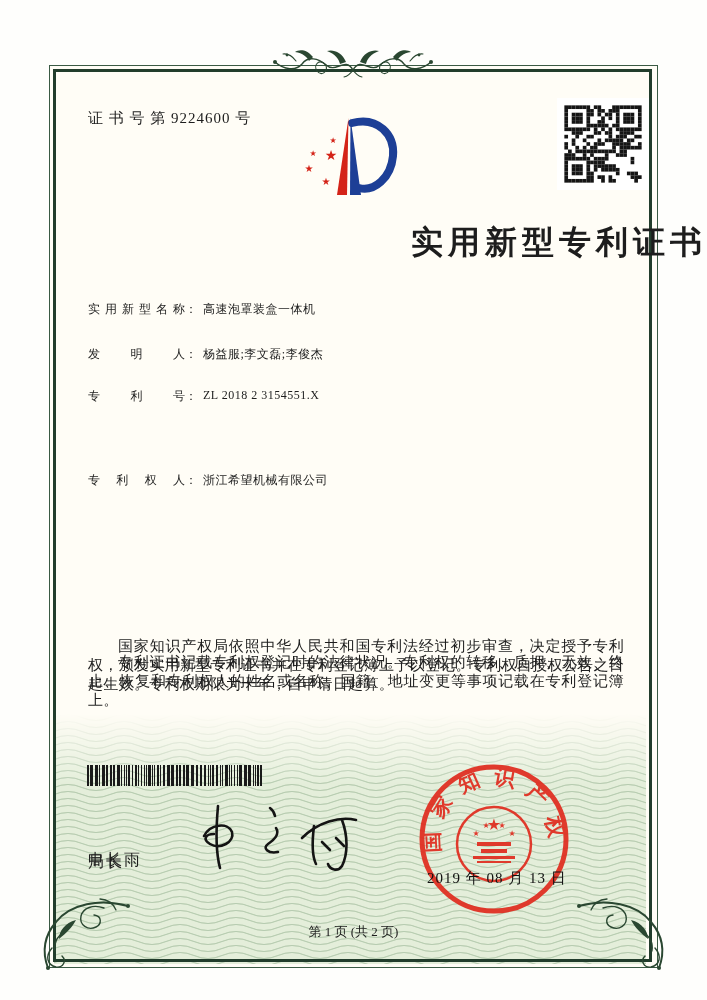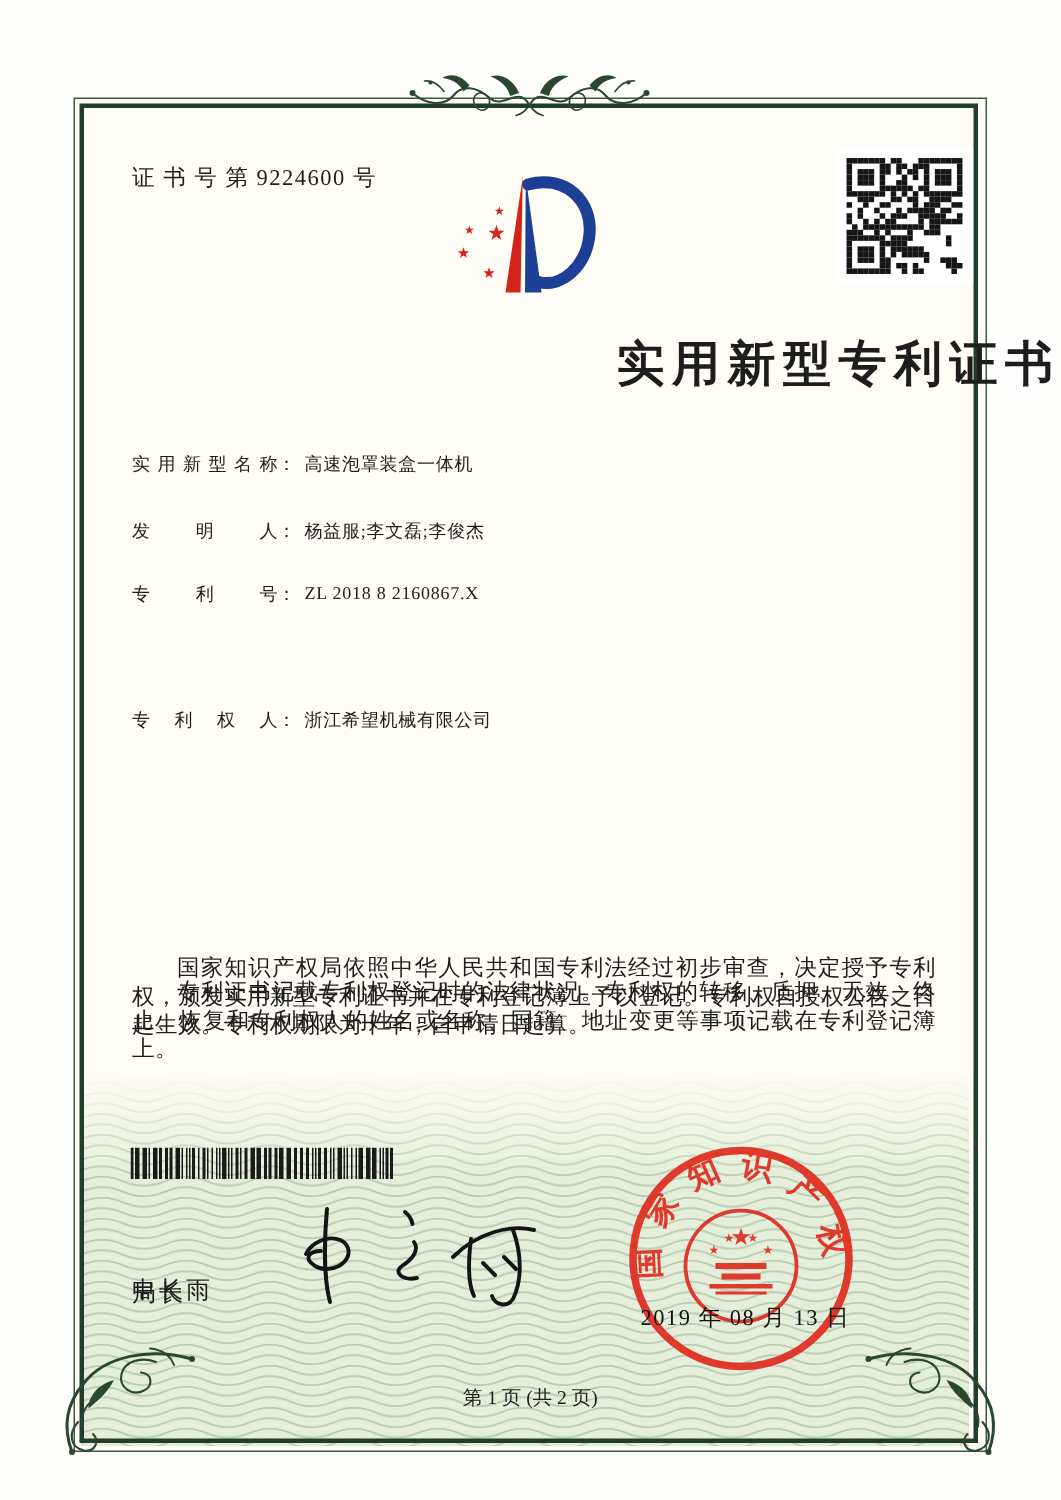--- a/index.html
+++ b/index.html
@@ -347,21 +347,21 @@
 
   <div class="abs title" style="z-index:4;">实用新型专利证书</div>
 
   <div class="abs frow" style="top:301px;z-index:4;">
     <span class="flabel">实用新型名称</span><span class="fsep">：</span><span class="fvalue">高速泡罩装盒一体机</span>
   </div>
   <div class="abs frow" style="top:346px;z-index:4;">
     <span class="flabel">发明人</span><span class="fsep">：</span><span class="fvalue">杨益服;李文磊;李俊杰</span>
   </div>
   <div class="abs frow" style="top:388px;z-index:4;">
-    <span class="flabel">专利号</span><span class="fsep">：</span><span class="fvalue">ZL 2018 8 2160867.X</span>
+    <span class="flabel">专利号</span><span class="fsep">：</span><span class="fvalue">ZL 2018 2 3154551.X</span>
   </div>
   <div class="abs frow" style="top:472px;z-index:4;">
     <span class="flabel">专利权人</span><span class="fsep">：</span><span class="fvalue">浙江希望机械有限公司</span>
   </div>
 
   <div class="abs para" style="top:597px;z-index:4;margin-top:40px;">国家知识产权局依照中华人民共和国专利法经过初步审查，决定授予专利权，颁发实用新型专利证书并在专利登记簿上予以登记。专利权自授权公告之日起生效。专利权期限为十年，自申请日起算。</div>
   <div class="abs para" style="top:653px;z-index:4;">专利证书记载专利权登记时的法律状况。专利权的转移、质押、无效、终止、恢复和专利权人的姓名或名称、国籍、地址变更等事项记载在专利登记簿上。</div>
 
   <svg class="abs" style="left:87px;top:765px;z-index:4;" width="180" height="21" viewBox="0 0 180 21">
     <g id="barcode-cells" fill="#1a1a1a">

